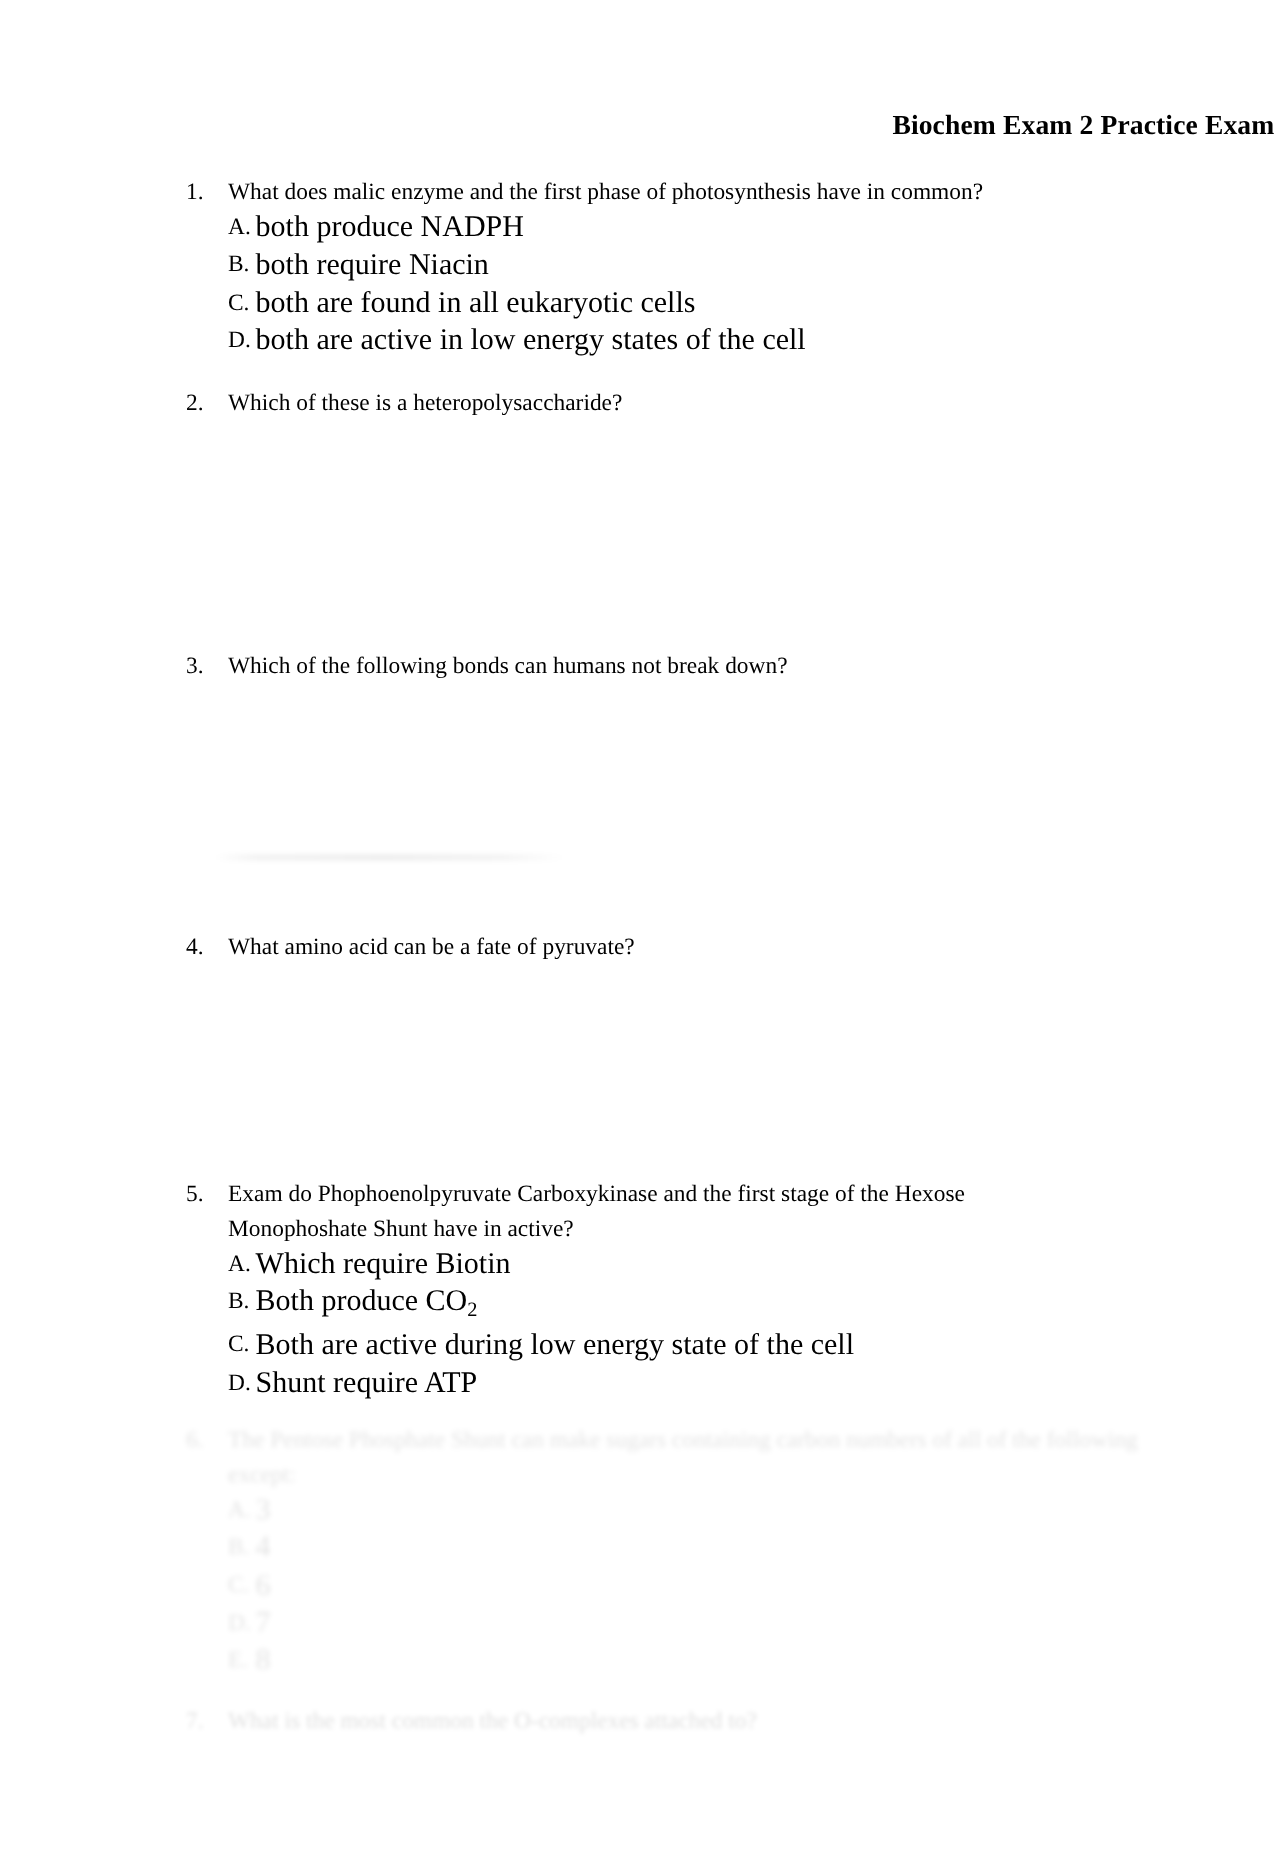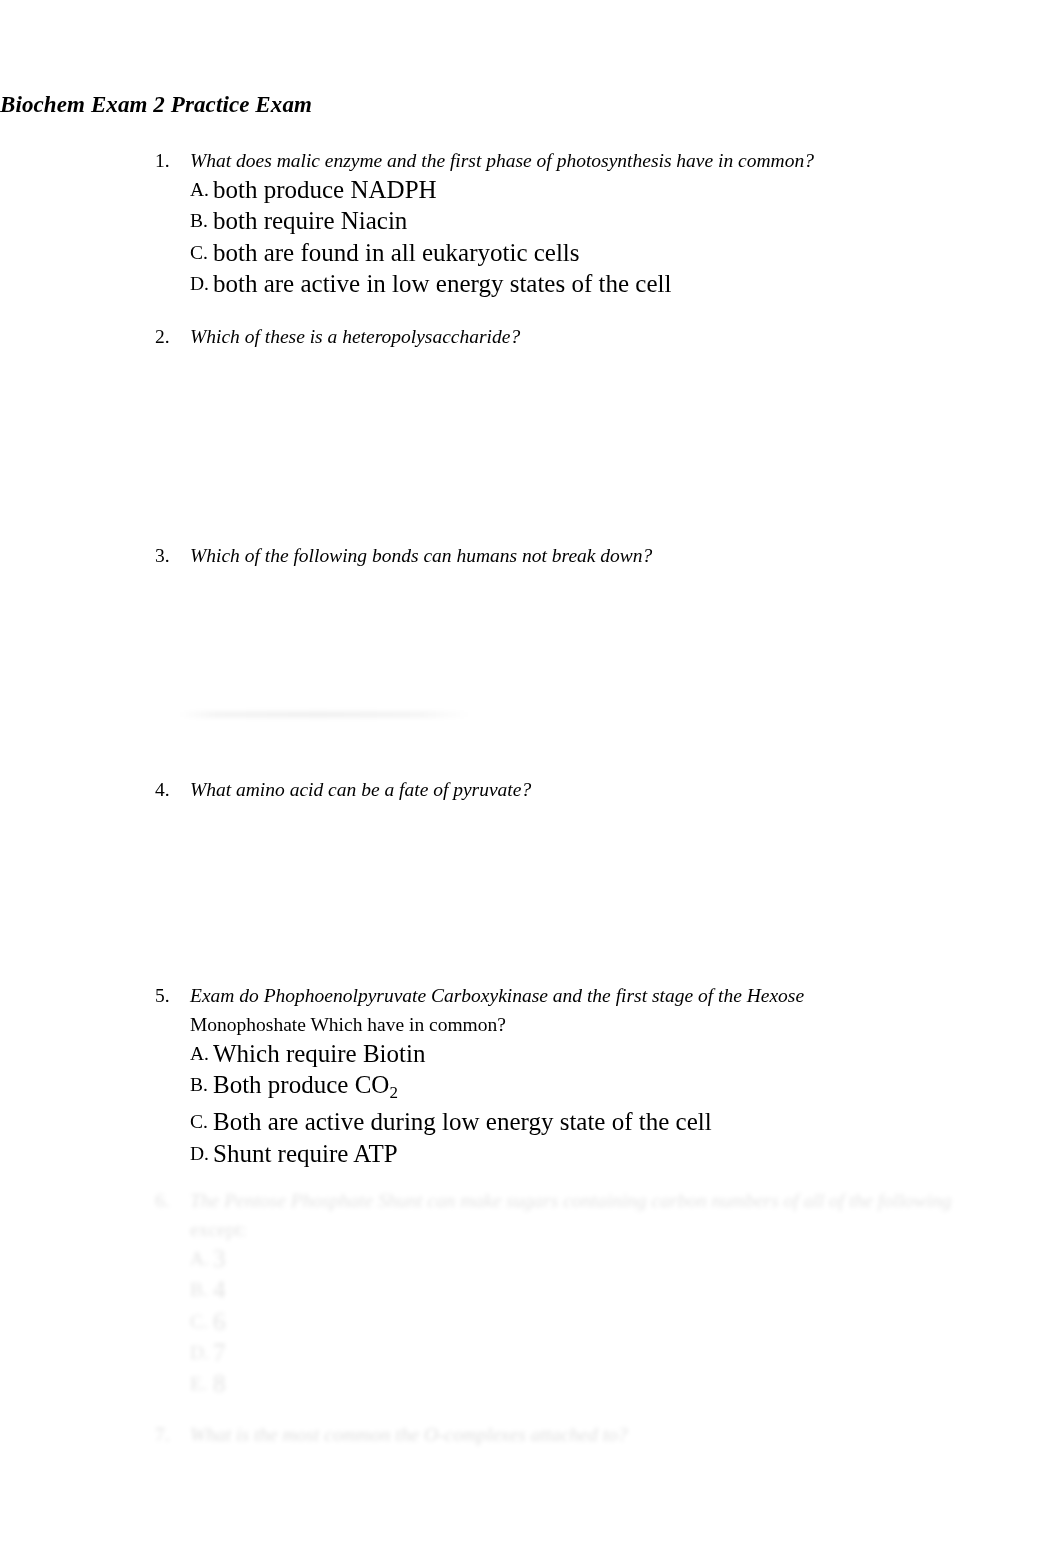--- a/index.html
+++ b/index.html
@@ -16,26 +16,25 @@
     color: #000000;
     overflow: hidden;
   }
 
   
   .doc-title {
     position: absolute;
     left: 0;
     top: 92px;
     width: 1062px;
-    text-align: left;
+    text-align: right;
     font-size: 23px;
     font-weight: bold;
     letter-spacing: 0.1px;
     line-height: 1.1;
-    font-style: italic;
   }
 
   
   .q-block {
     position: absolute;
     left: 155px;
     width: 800px;
   }
   .q-line {
     position: relative;
@@ -47,21 +46,20 @@
     position: absolute;
     left: 0;
     top: 0;
     width: 26px;
     text-align: left;
     font-size: 19.5px;
   }
   .q-text {
     display: block;
     font-size: 19.5px;
-    font-style: italic;
   }
   .q-cont {
     padding-left: 35px;
     font-size: 19.5px;
     line-height: 29px;
   }
 
   
   .opt-list {
     margin: 0;
@@ -175,21 +173,21 @@
       <span class="q-text">What amino acid can be a fate of pyruvate?</span>
     </div>
   </div>
   <div class="blank-space" style="left:190px; top:816px; width:700px; height:155px;"></div>
 
   <div class="q-block" style="top:981px;">
     <div class="q-line">
       <span class="q-num">5.</span>
       <span class="q-text">Exam do Phophoenolpyruvate Carboxykinase and the first stage of the Hexose</span>
     </div>
-    <div class="q-cont">Monophoshate Which have in common?</div>
+    <div class="q-cont">Monophoshate Shunt have in active?</div>
     <ul class="opt-list">
       <li class="opt">
         <span class="opt-letter">A.</span>
         <span class="opt-text">Which require Biotin</span>
       </li>
       <li class="opt">
         <span class="opt-letter">B.</span>
         <span class="opt-text"><span>Both produce CO</span><sub>2</sub></span>
       </li>
       <li class="opt">

